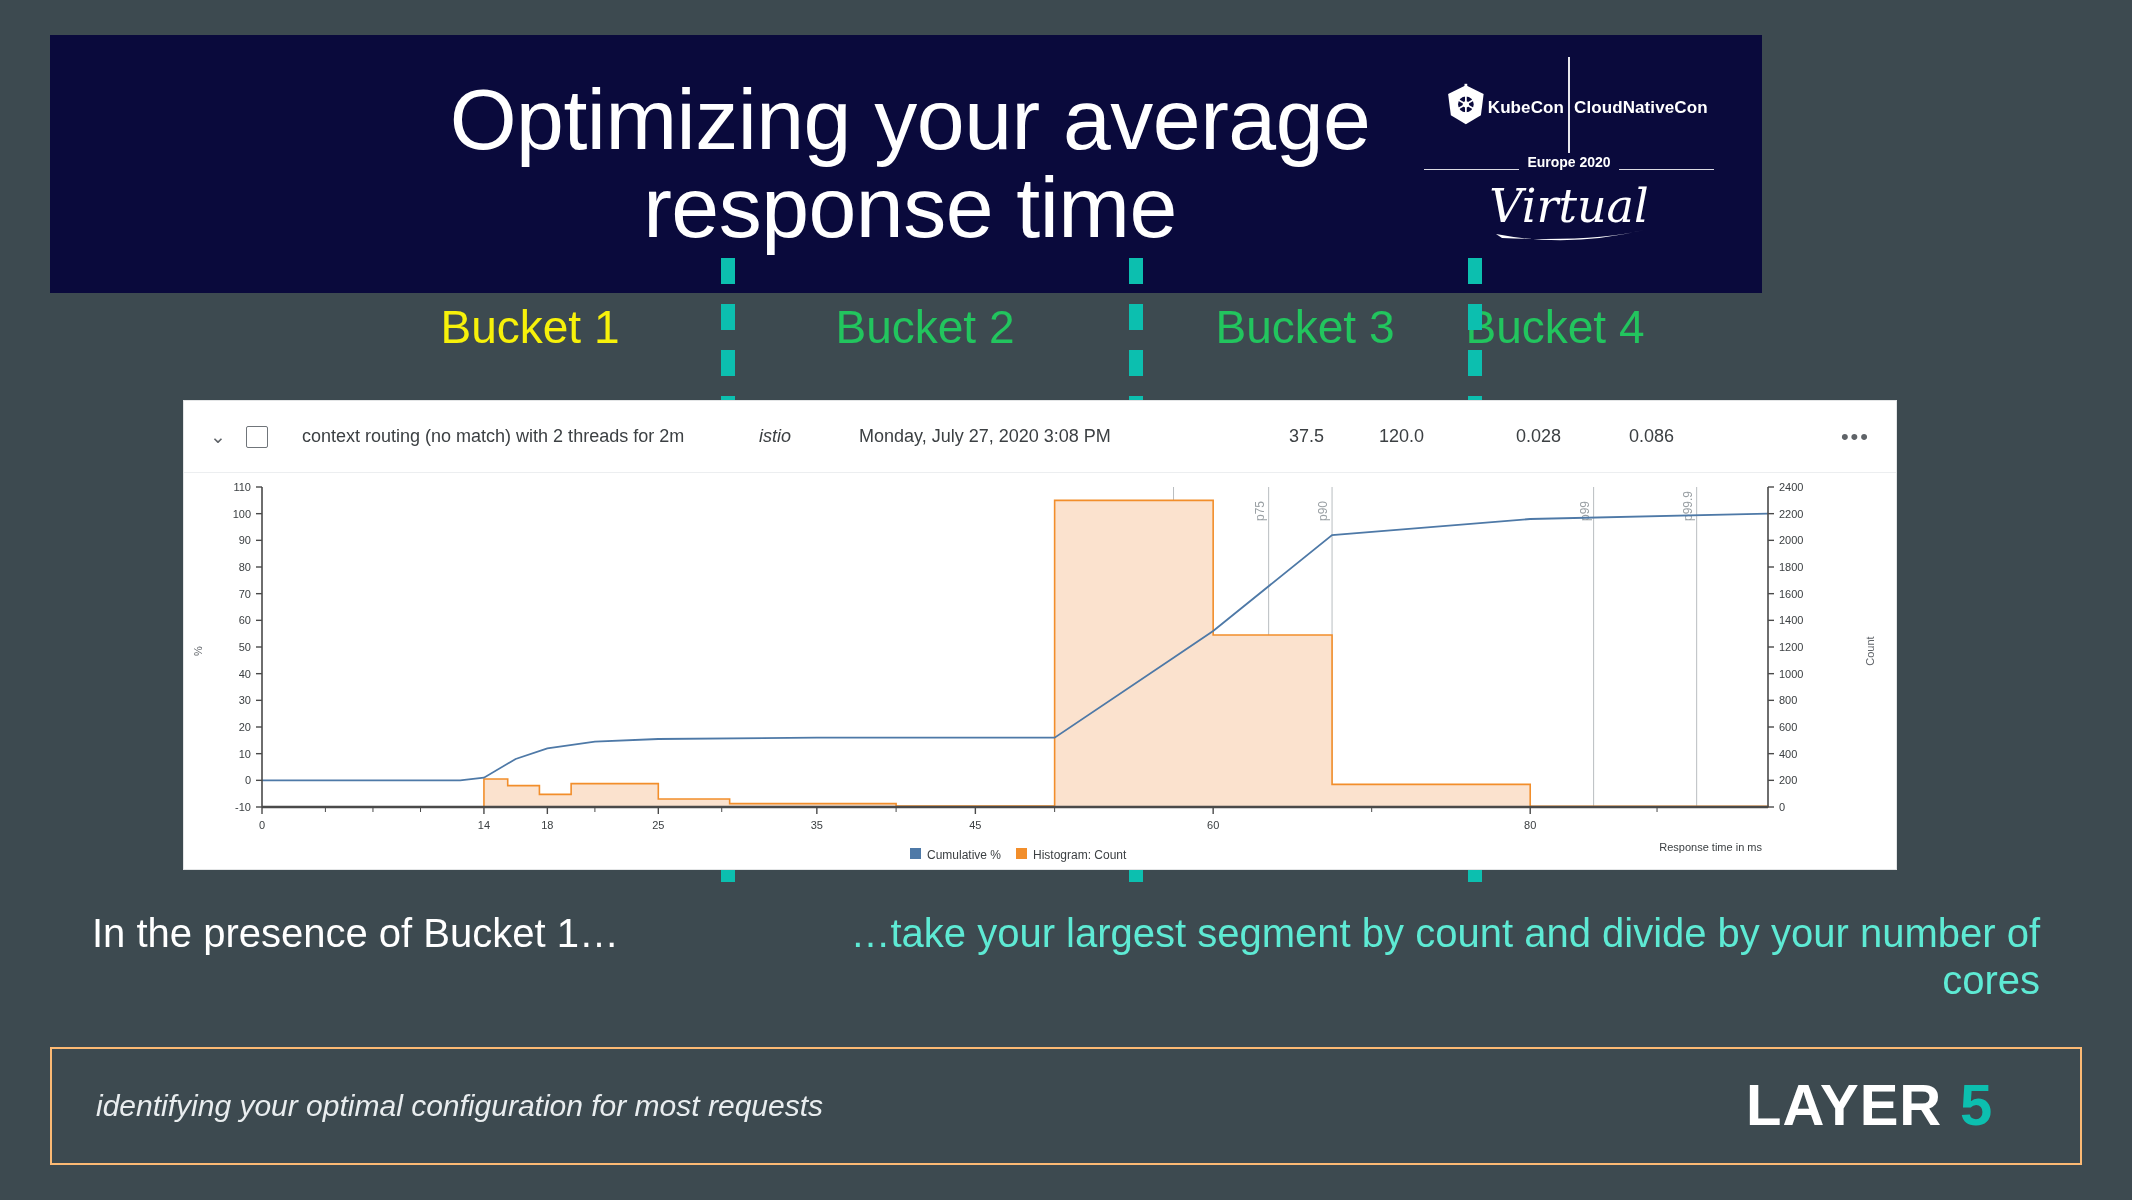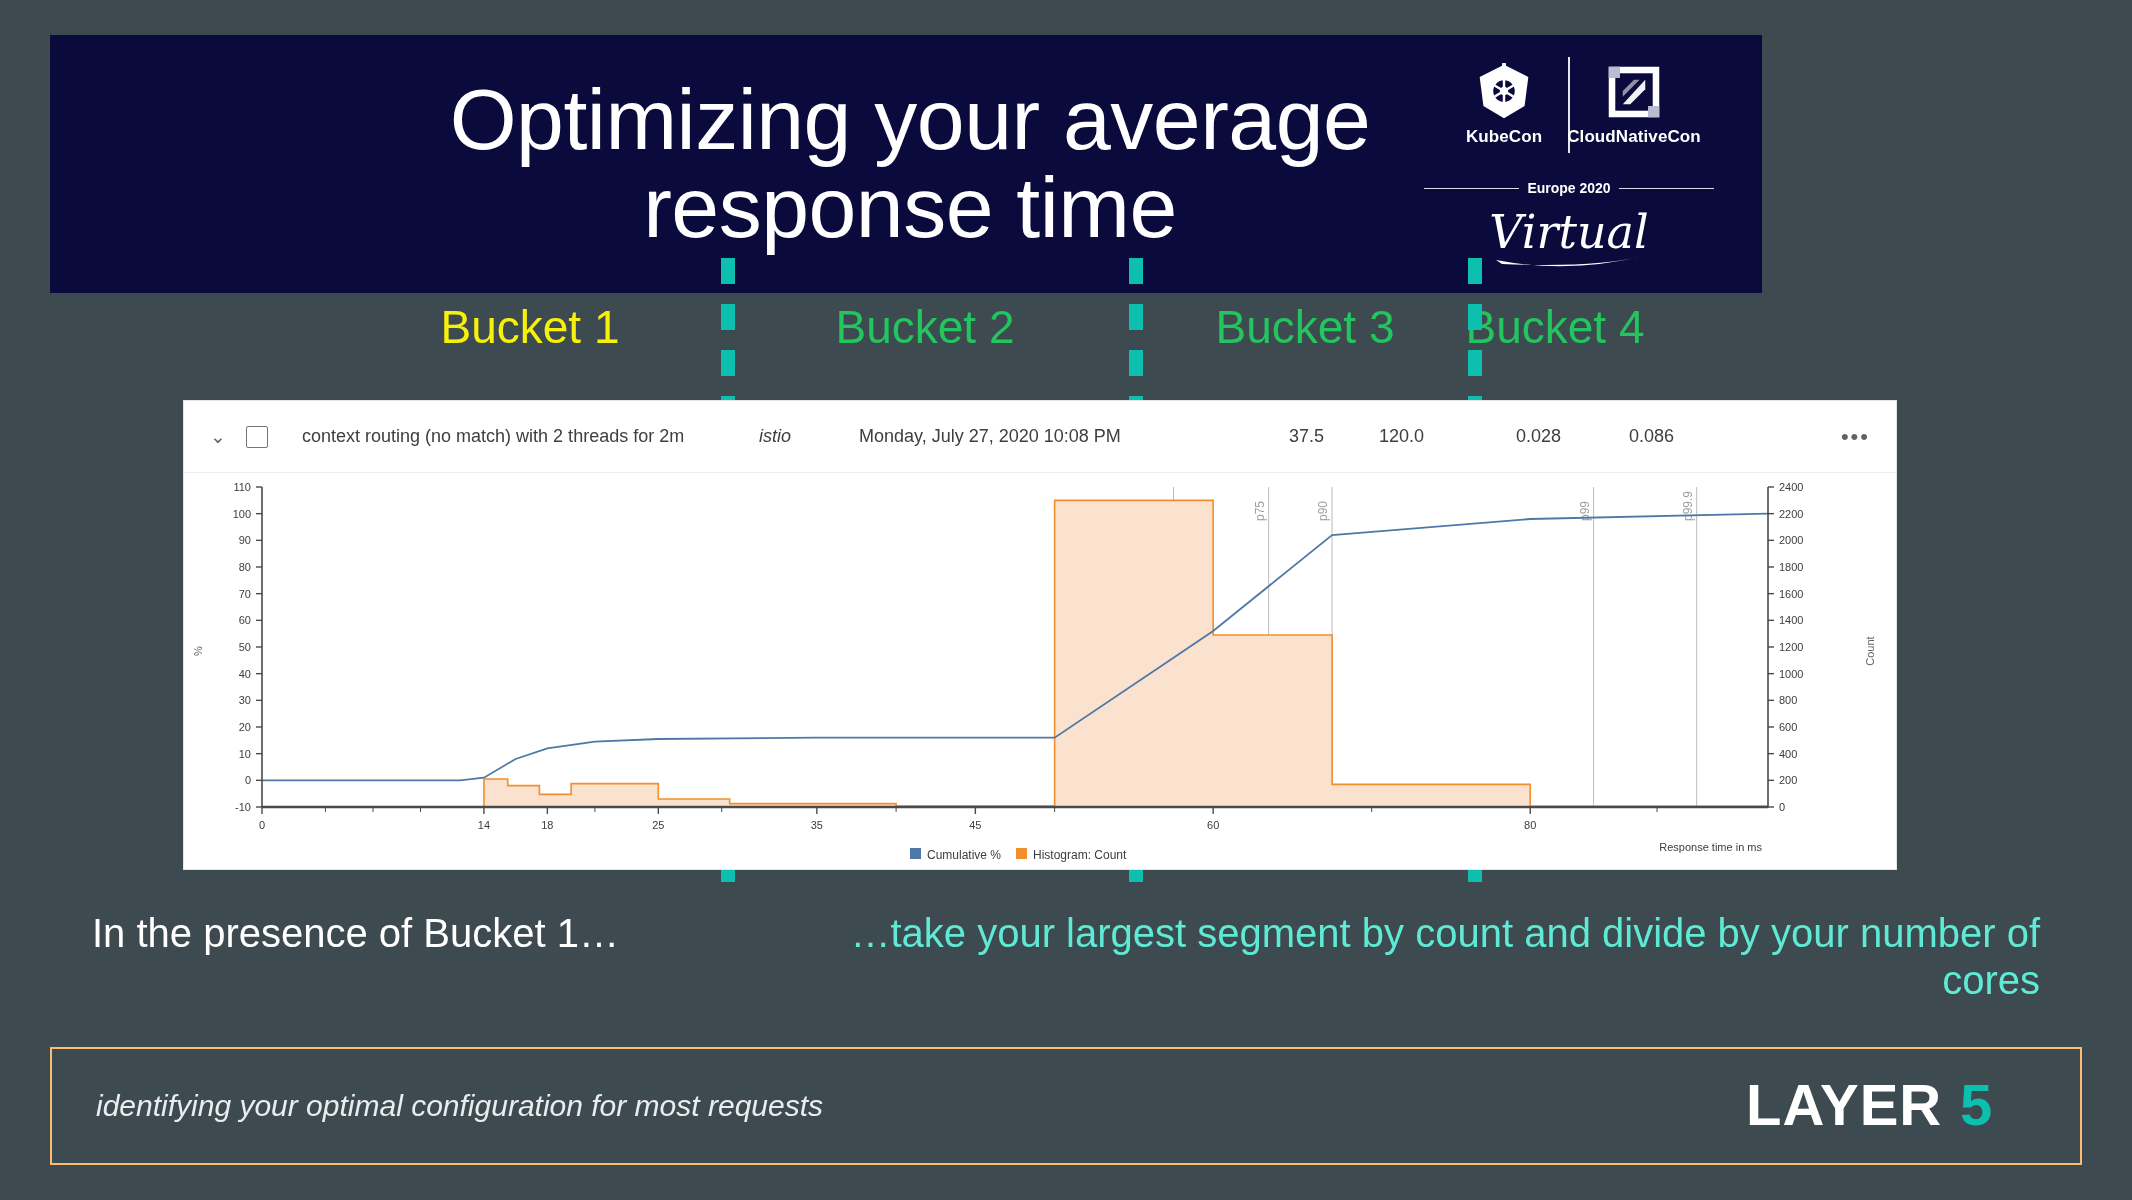--- a/index.html
+++ b/index.html
@@ -26,25 +26,25 @@
     color: #ffffff; font-size: 86px; line-height: 1.02; text-align: center;
     font-weight: 400; letter-spacing: -0.5px; max-width: 1200px;
   }
   
   .kc-logo {
     position: absolute; right: 48px; top: 22px;
     width: 290px; height: 215px;
     display: flex; flex-direction: column; align-items: center;
   }
   .kc-top { display: flex; align-items: center; gap: 0; }
-  .kc-col { display: flex; flex-direction: column; align-items: center; width: 120px; }
+  .kc-col { display: flex; flex-direction: row; align-items: center; width: 120px; }
   .kc-mark { width: 60px; height: 58px; display: block; }
   .kc-divider { width: 2px; height: 96px; background: #ffffff; margin: 0 4px; opacity: .9; }
   .kc-name { color: #fff; font-size: 17px; font-weight: bold; margin-top: 6px; letter-spacing: .1px; white-space: nowrap;}
-  .kc-euro-row { display: flex; align-items: center; gap: 8px; margin-top: 27px; width: 100%; }
+  .kc-euro-row { display: flex; align-items: flex-end; gap: 8px; margin-top: 1px; width: 100%; }
   .kc-rule { flex: 1; height: 1px; background: #ffffff; opacity:.85; }
   .kc-euro { color: #fff; font-size: 14px; font-weight: bold; white-space: nowrap; }
   .kc-virtual { margin-top: 2px; }
 
   
   .buckets { position: absolute; left: 0; top: 300px; width: 2132px; height: 78px; }
   .bucket-lbl {
     position: absolute; top: 0; font-size: 46px; color: #22c55e;
     text-align: center; white-space: nowrap;
   }
@@ -162,21 +162,21 @@
   <div class="divider-dash" style="left:1129px; top:258px; height:640px;"></div>
   <div class="divider-dash" style="left:1468px; top:258px; height:640px;"></div>
 
   <div class="card">
 
     <div class="card-row">
       <div class="chev">⌄</div>
       <div class="cbx"></div>
       <div class="row-name">context routing (no match) with 2 threads for 2m</div>
       <div class="row-cell" style="left:575px;font-style:italic;">istio</div>
-      <div class="row-cell" style="left:675px;">Monday, July 27, 2020 10:08 PM</div>
+      <div class="row-cell" style="left:675px;">Monday, July 27, 2020 3:08 PM</div>
       <div class="row-cell" style="left:1105px;">37.5</div>
       <div class="row-cell" style="left:1195px;">120.0</div>
       <div class="row-cell" style="left:1332px;">0.028</div>
       <div class="row-cell" style="left:1445px;">0.086</div>
       <div class="row-dots">•••</div>
     </div>
 
     <div class="plot">
       <svg id="chart-svg" width="1712" height="396" viewBox="0 0 1712 396">
           <line x1="989.5263157894736" y1="14" x2="989.5263157894736" y2="334" stroke="#b9bdc0" stroke-width="1"></line>

